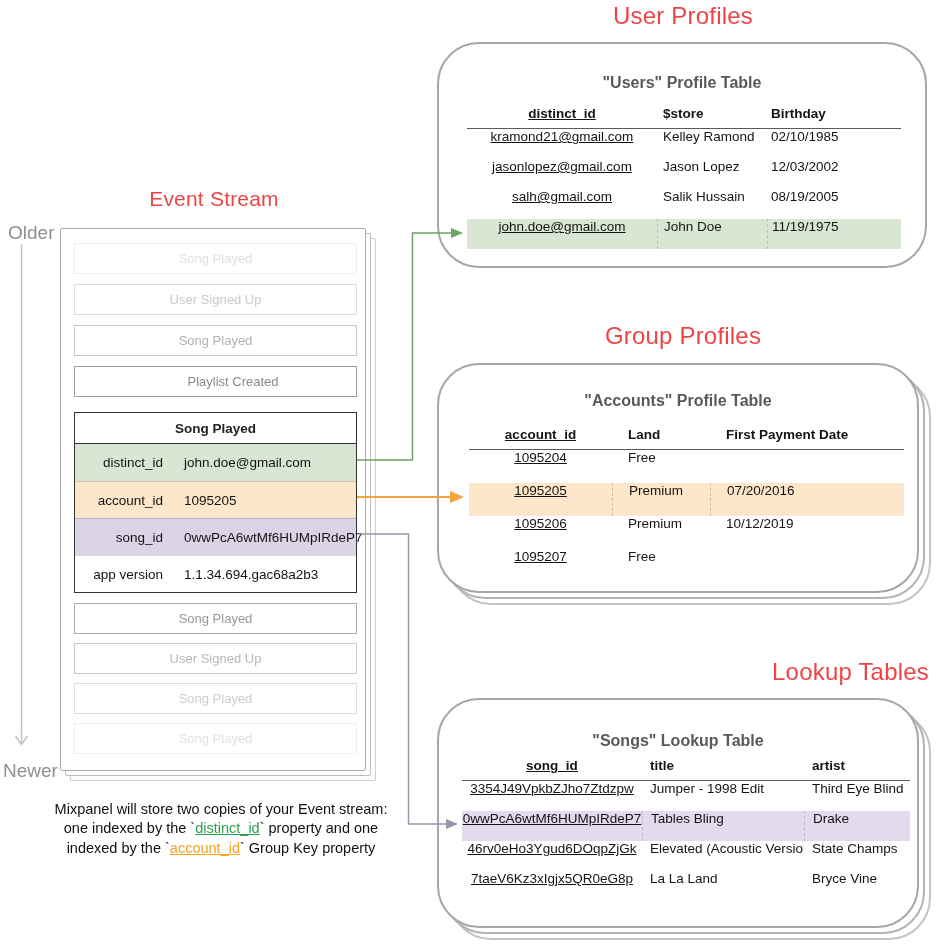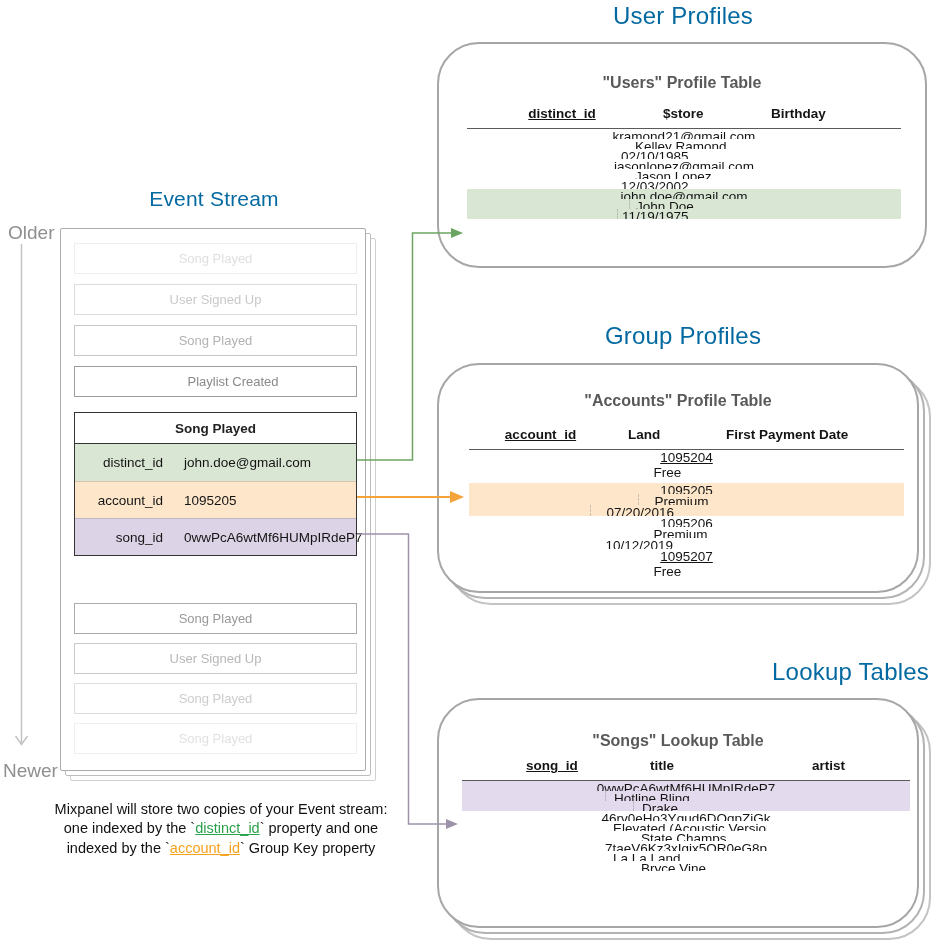--- a/index.html
+++ b/index.html
@@ -1,19 +1,19 @@
 <!DOCTYPE html>
 <html><head>
 <meta charset="utf-8">
 <style>
   html,body{margin:0;padding:0;background:#fff;}
   body{width:941px;height:951px;position:relative;font-family:"Liberation Sans",sans-serif;overflow:hidden;}
 
   
-  .section-title{position:absolute;text-align:center;color:#0369a1;font-size:24px;letter-spacing:.2px;}
+  .section-title{position:absolute;text-align:center;color:#ef4444;font-size:24px;letter-spacing:.2px;}
   .title-user{left:437px;top:2px;width:492px;}
   .title-group{left:437px;top:322px;width:492px;}
   .title-lookup{left:437px;top:658px;width:492px;text-align:right;}
   .title-stream{left:60px;top:187px;width:308px;font-size:21px;}
 
   
   .tl-label{position:absolute;font-size:19px;color:#8f8f8f;}
   .older{left:8px;top:222px;}
   .newer{left:3px;top:760px;}
 
@@ -59,21 +59,21 @@
 
   
   .ptable{position:absolute;}
   .users .ptable{left:28px;top:62px;width:434px;}
   .accounts .ptable{left:30px;top:62px;width:435px;}
   .songs .ptable{left:23px;top:58px;width:448px;}
   .thead{display:flex;align-items:baseline;padding-bottom:7px;border-bottom:1.5px solid #5a5a5a;}
   .th{font-weight:bold;}
   .th,.td{font-size:13.5px;color:#141414;box-sizing:border-box;white-space:nowrap;overflow:hidden;}
   .keycol{text-decoration:underline;}
-  .tr{display:flex;align-items:center;height:30px;flex-direction:column;}
+  .tr{display:flex;height:30px;}
   .accounts .tr{height:33px;}
   .tr.hl .td + .td{border-left:1px dashed rgba(120,120,120,0.35);}
 
   .users .c0{width:190px;text-align:center;}
   .users .c1{width:110px;padding-left:6px;}
   .users .c2{width:134px;padding-left:4px;}
   .accounts .c0{width:143px;text-align:center;}
   .accounts .c1{width:98px;padding-left:16px;}
   .accounts .c2{width:194px;padding-left:16px;}
   .songs .c0{width:180px;text-align:center;}
@@ -113,20 +113,24 @@
         <span class="exp-val">john.doe@gmail.com</span>
       </div>
       <div class="exp-row" style="background: rgb(253, 230, 201);">
         <span class="exp-key">account_id</span>
         <span class="exp-val">1095205</span>
       </div>
       <div class="exp-row" style="background: rgb(221, 211, 230);">
         <span class="exp-key">song_id</span>
         <span class="exp-val">0wwPcA6wtMf6HUMpIRdeP7</span>
       </div>
+      <div class="exp-row" style="background: rgb(255, 255, 255);">
+        <span class="exp-key">app version</span>
+        <span class="exp-val">1.1.34.694.gac68a2b3</span>
+      </div>
     </div>
 </div>
 
 <div class="events-col events-after">
     <div class="event-box" style="color: rgb(153, 153, 153); border-color: rgb(171, 171, 171);">Song Played</div>
     <div class="event-box" style="color: rgb(183, 183, 183); border-color: rgb(201, 201, 201);">User Signed Up</div>
     <div class="event-box" style="color: rgb(205, 205, 205); border-color: rgb(221, 221, 221);">Song Played</div>
     <div class="event-box" style="color: rgb(225, 225, 225); border-color: rgb(239, 239, 239);">Song Played</div>
   </div>
 
@@ -153,20 +157,25 @@
         <div class="tr">
           <div class="td c0 keycol">kramond21@gmail.com</div>
           <div class="td c1">Kelley Ramond</div>
           <div class="td c2">02/10/1985</div>
         </div>
         <div class="tr">
           <div class="td c0 keycol">jasonlopez@gmail.com</div>
           <div class="td c1">Jason Lopez</div>
           <div class="td c2">12/03/2002</div>
         </div>
+        <div class="tr">
+          <div class="td c0 keycol">salh@gmail.com</div>
+          <div class="td c1">Salik Hussain</div>
+          <div class="td c2">08/19/2005</div>
+        </div>
         <div class="tr hl" style="background: rgb(216, 230, 211);">
           <div class="td c0 keycol">john.doe@gmail.com</div>
           <div class="td c1">John Doe</div>
           <div class="td c2">11/19/1975</div>
         </div>
       </div>
   </div>
 </div>
 
 <div class="card accounts-card accounts">
@@ -204,23 +213,28 @@
 
 <div class="card songs-card songs">
   <div class="card-title">"Songs" Lookup Table</div>
   <div class="ptable">
     <div class="thead">
         <div class="th c0 keycol">song_id</div>
         <div class="th c1">title</div>
         <div class="th c2">artist</div>
       </div>
     <div class="tbody">
+        <div class="tr">
+          <div class="td c0 keycol">3354J49VpkbZJho7Ztdzpw</div>
+          <div class="td c1">Jumper - 1998 Edit</div>
+          <div class="td c2">Third Eye Blind</div>
+        </div>
         <div class="tr hl" style="background: rgb(228, 218, 237);">
           <div class="td c0 keycol">0wwPcA6wtMf6HUMpIRdeP7</div>
-          <div class="td c1">Hotline Bling</div>
+          <div class="td c1">Tables Bling</div>
           <div class="td c2">Drake</div>
         </div>
         <div class="tr">
           <div class="td c0 keycol">46rv0eHo3Ygud6DOqpZjGk</div>
           <div class="td c1">Elevated (Acoustic Version)</div>
           <div class="td c2">State Champs</div>
         </div>
         <div class="tr">
           <div class="td c0 keycol">7taeV6Kz3xIgjx5QR0eG8p</div>
           <div class="td c1">La La Land</div>

